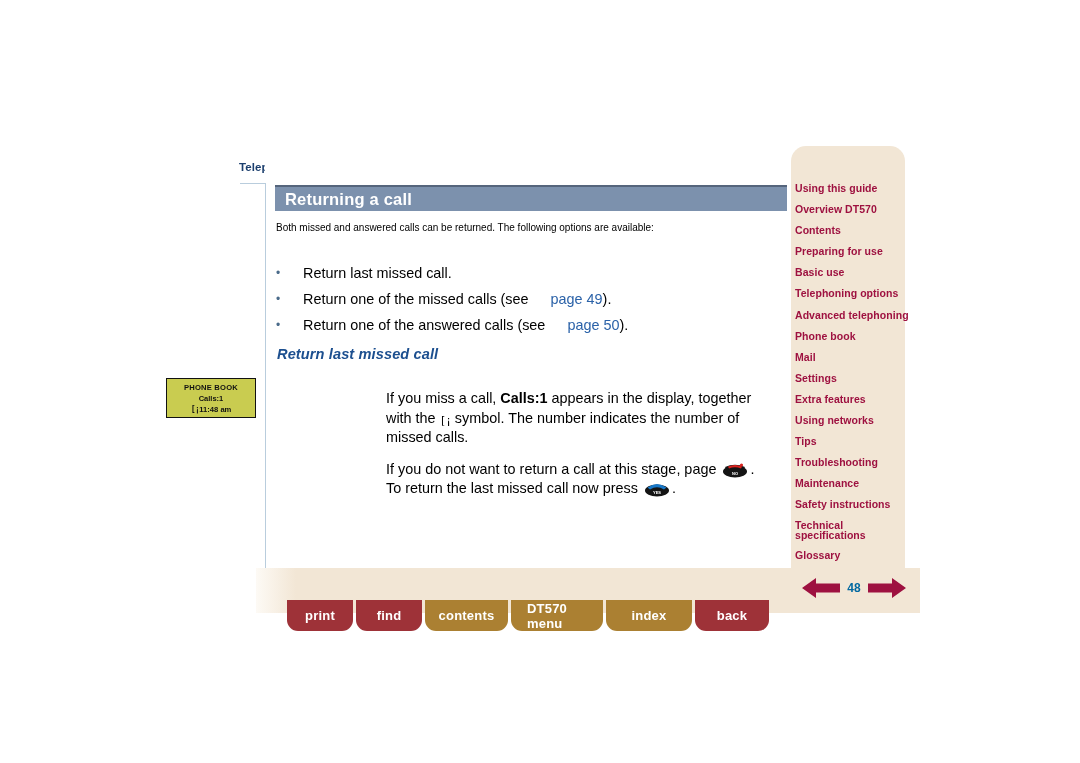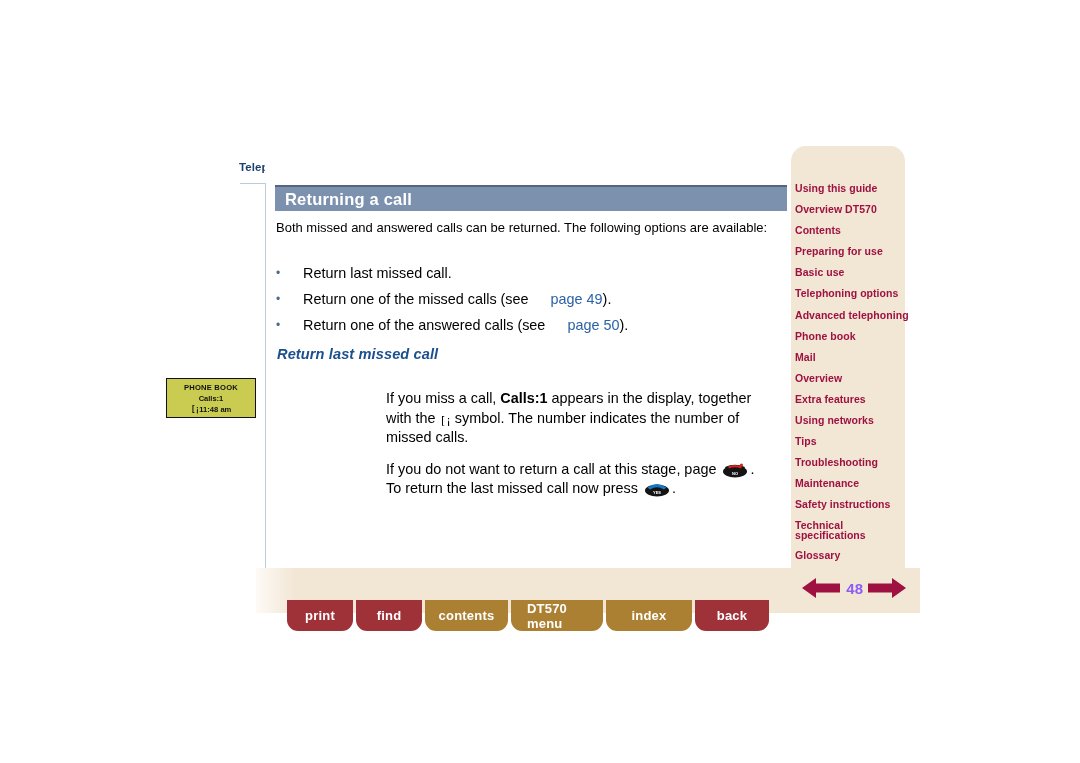--- a/index.html
+++ b/index.html
@@ -69,25 +69,25 @@
     align-items: center;
     justify-content: center;
     gap: 4px;
   }
   .arrow {
     width: 40px; height: 26px;
     cursor: pointer;
     display: block;
   }
   #page-number {
-    color: #8b5cf6;
-    font-size: 15px;
+    color: #0369a1;
+    font-size: 12px;
     font-weight: bold;
     min-width: 18px;
-    text-align: right;
+    text-align: center;
   }
 
   
   #sheet {
     position: absolute;
     left: 265px; top: 146px;
     width: 520px; height: 422px;
     background: #ffffff;
   }
   
@@ -121,21 +121,21 @@
     font-weight: bold;
     padding-left: 10px;
     letter-spacing: 0.2px;
   }
 
   
   #intro {
     position: absolute;
     left: 276px; top: 218px;
     width: 492px;
-    font-size: 13px;
+    font-size: 10px;
     color: #000000;
     line-height: 19px;
   }
 
   
   #bullets {
     position: absolute;
     left: 276px; top: 264px;
     width: 492px;
   }
@@ -320,21 +320,21 @@
     <div id="nav-list">
       <span class="nav-item">Using this guide</span>
       <span class="nav-item">Overview DT570</span>
       <span class="nav-item">Contents</span>
       <span class="nav-item">Preparing for use</span>
       <span class="nav-item">Basic use</span>
       <span class="nav-item">Telephoning options</span>
       <span class="nav-item">Advanced telephoning</span>
       <span class="nav-item">Phone book</span>
       <span class="nav-item">Mail</span>
-      <span class="nav-item">Overview</span>
+      <span class="nav-item">Settings</span>
       <span class="nav-item">Extra features</span>
       <span class="nav-item">Using networks</span>
       <span class="nav-item">Tips</span>
       <span class="nav-item">Troubleshooting</span>
       <span class="nav-item">Maintenance</span>
       <span class="nav-item">Safety instructions</span>
       <span class="nav-item two-line">Technical specifications</span>
       <span class="nav-item">Glossary</span>
     </div>
   </div>

